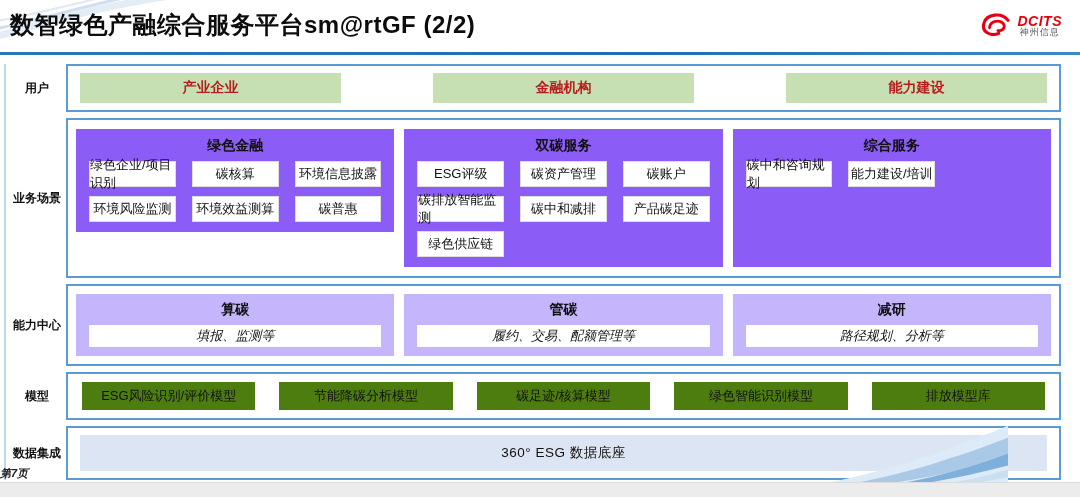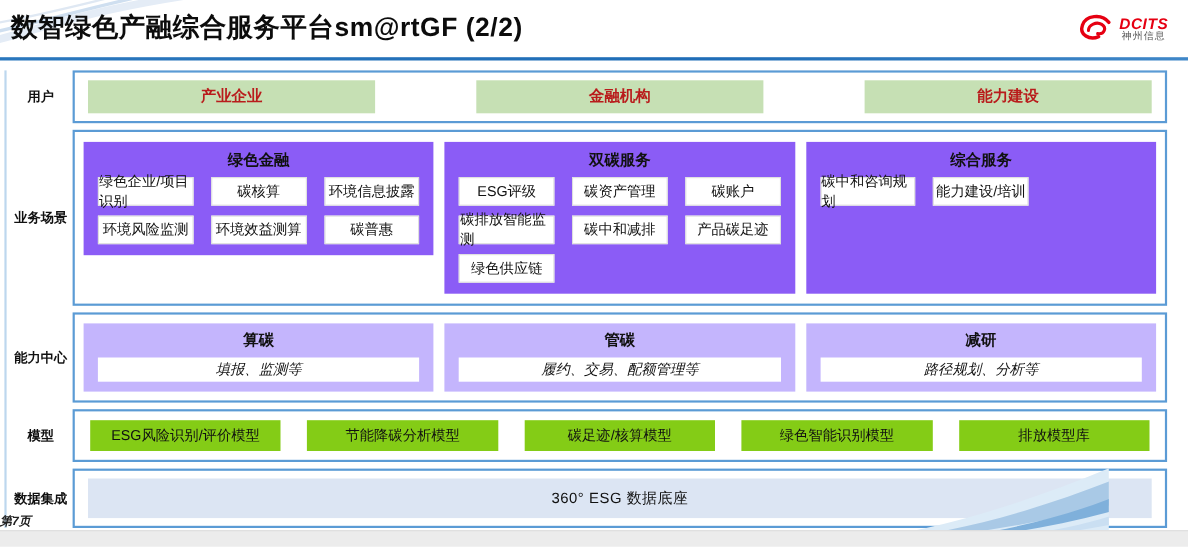--- a/index.html
+++ b/index.html
@@ -37,21 +37,21 @@
   .chip{background:#ffffff;border:1px solid #dedede;height:24px;display:flex;align-items:center;justify-content:center;font-size:13px;color:#111;}
   .panel-stretch{align-self:stretch;}
 
   
   .cap-box{padding:8px;gap:10px;}
   .cap-panel{flex:1;background:#c4b5fd;padding:4px 13px 9px;}
   .cap-desc{background:#fff;height:22px;display:flex;align-items:center;justify-content:center;font-size:13px;font-style:italic;color:#111;}
 
   
   .model-box{height:44px;align-items:center;justify-content:space-between;padding:0 14px;}
-  .model-chip{width:18%;height:28px;background:#84cc16;display:flex;align-items:center;justify-content:center;font-size:13px;color:#111;}
+  .model-chip{width:18%;height:28px;background:#4d7c0f;display:flex;align-items:center;justify-content:center;font-size:13px;color:#111;}
 
   
   .data-box{height:50px;align-items:center;padding:0 12px;}
   .data-chip{flex:1;height:36px;background:#dce5f3;display:flex;align-items:center;justify-content:center;font-size:13.5px;color:#111;letter-spacing:0.5px;}
 
   
   .footer{position:absolute;left:0;top:466px;width:1080px;text-align:left;font-size:11px;font-style:italic;color:#222;font-weight:bold;}
   .bottom-band{position:absolute;left:0;bottom:0;width:1080px;height:14px;background:#ececec;border-top:1px solid #dcdcdc;}
 </style>
 </head>

